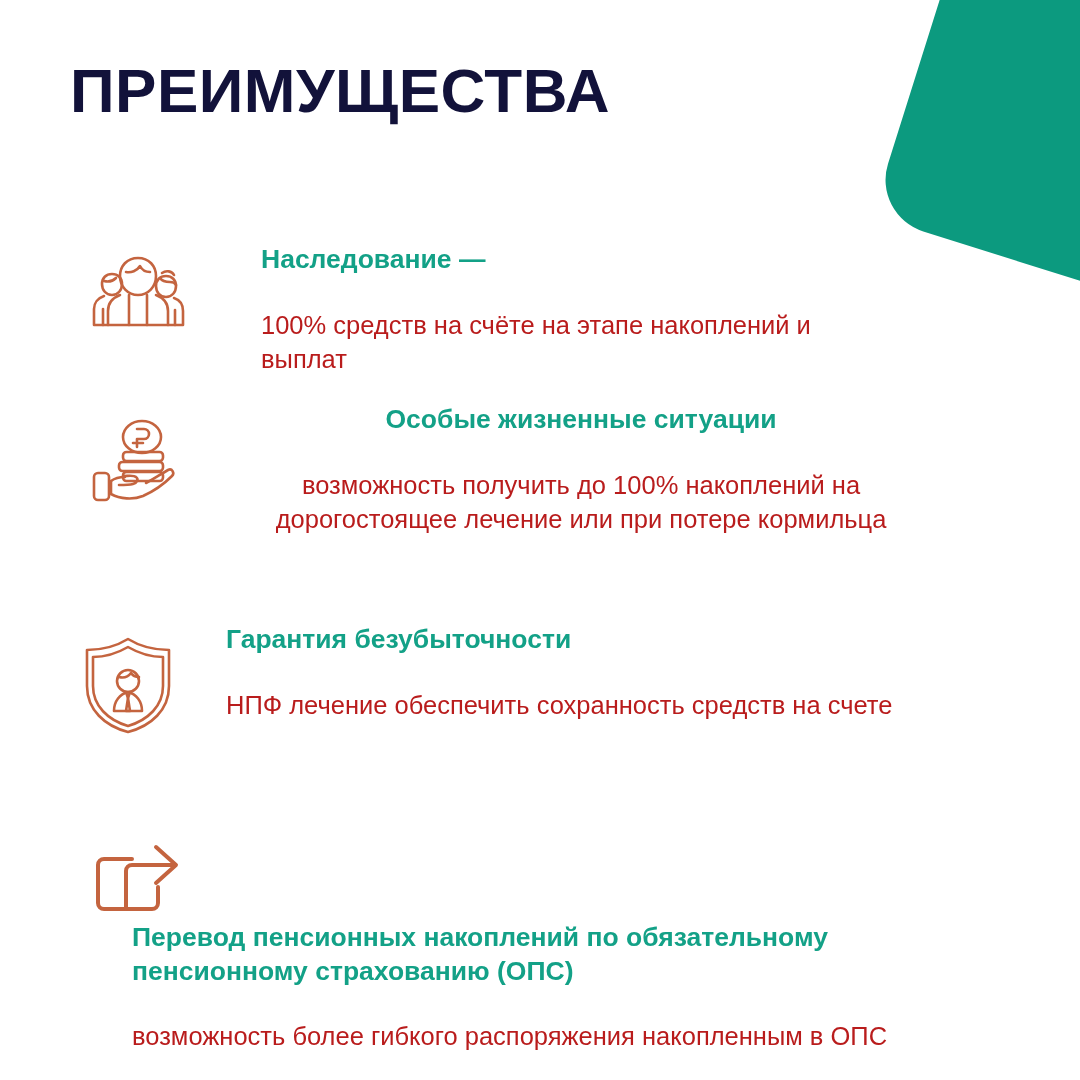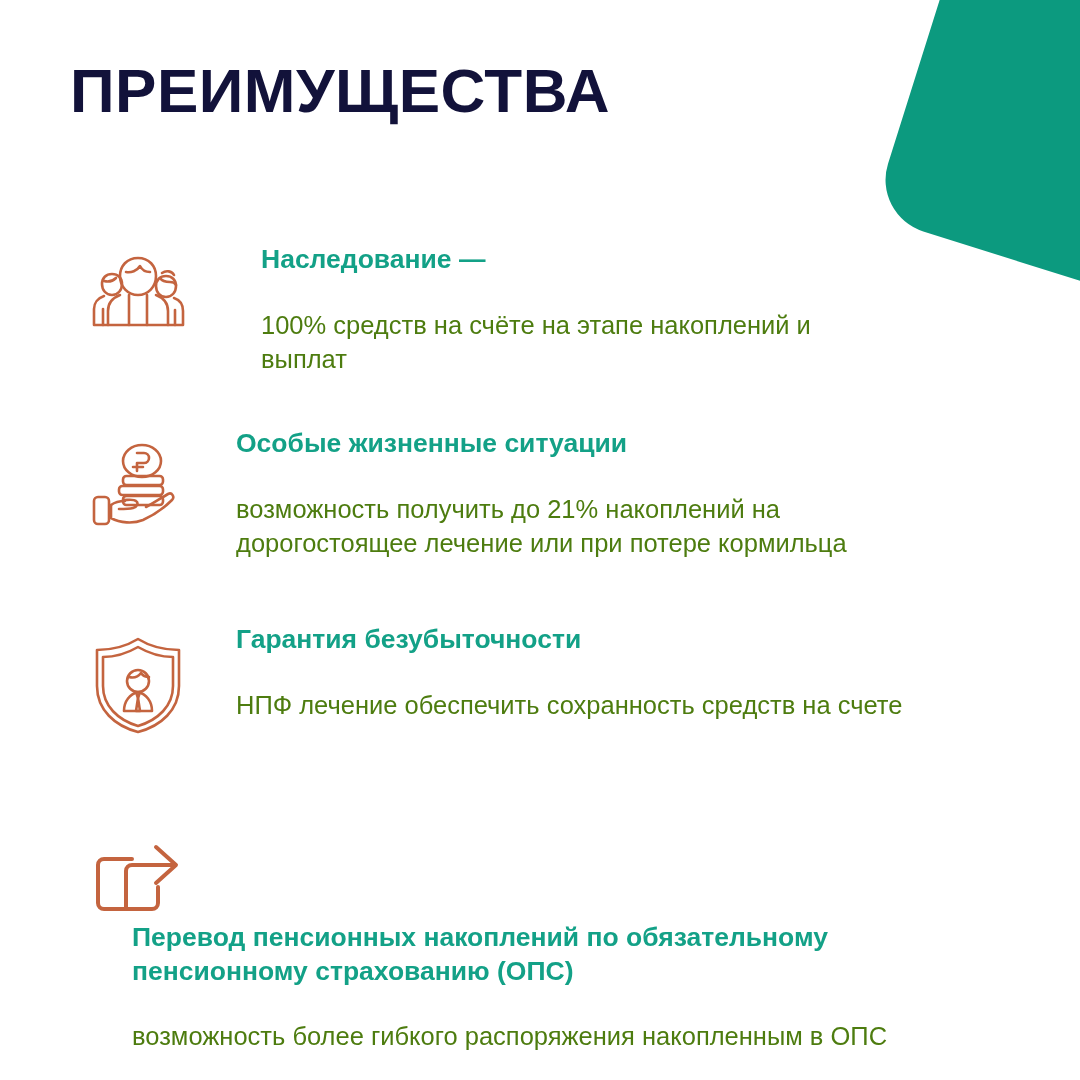--- a/index.html
+++ b/index.html
@@ -64,33 +64,33 @@
   .benefit-icon svg { display:block; }
   .benefit-text { flex:1 1 auto; }
   .benefit-title {
     color:#13A187;
     font-weight:bold;
     font-size:26.5px;
     line-height:1.27;
     margin-bottom:1px;
   }
   .benefit-body {
-    color:#4d7c0f;
+    color:#b91c1c;
     font-size:25.5px;
     line-height:1.33;
     font-weight:normal;
     margin-top:32px;
   }
 
   
   #benefit-0 { left:86px;  top:243px; width:760px;gap:14px; }
   #benefit-0 .benefit-text { padding-left:57px; }
-  #benefit-1 { left:86px;  top:427px; width:840px; }
+  #benefit-1 { left:86px;  top:403px; width:840px;text-align:center; }
   #benefit-1 .benefit-text { padding-left:46px; }
-  #benefit-2 { left:86px;  top:623px; width:860px; }
+  #benefit-2 { left:76px;  top:623px; width:860px; }
   #benefit-2 .benefit-text { padding-left:46px; }
   #benefit-3 { left:86px;  top:793px; width:840px;flex-direction:column; }
   #benefit-3 .benefit-text { padding-left:46px; }
 
   #benefit-1 .benefit-icon { padding-top:12px; }
   #benefit-2 .benefit-icon { padding-top:12px; }
   #benefit-3 .benefit-icon { padding-top:48px; }
   #benefit-0 .benefit-icon { padding-top:5px; }
 </style>
 </head>
@@ -144,21 +144,21 @@
 
           <path d="M29 70c5 0 10 0 14-1 4-1 6-5 3-7-2-2-8-1-12-1"></path>
           <path d="M21 66c4-3 10-4 14-4"></path>
           <path d="M21 66v13c9 5 22 6 32 2 9-4 21-12 29-20 3-3 0-8-4-6-7 4-16 10-22 13"></path>
 
           <rect x="4" y="58" width="15" height="27" rx="4"></rect>
         </svg>
       </div>
       <div class="benefit-text">
         <div class="benefit-title">Особые жизненные ситуации</div>
-        <div class="benefit-body">возможность получить до 21% накоплений на дорогостоящее лечение или при потере кормильца</div>
+        <div class="benefit-body">возможность получить до 100% накоплений на дорогостоящее лечение или при потере кормильца</div>
       </div>
     </div>
 
     <div class="benefit" id="benefit-2">
       <div class="benefit-icon">
         <svg width="92" height="100" viewBox="0 0 92 100" fill="none" stroke="#C4643F" stroke-width="2.6" stroke-linecap="round" stroke-linejoin="round">
           <path d="M46 4C33 12 19 15 5 15v36c0 24 18 40 41 46 23-6 41-22 41-46V15C73 15 59 12 46 4z"></path>
           <path d="M46 12C34 19 22 22 11 22v29c0 20 15 34 35 40 20-6 35-20 35-40V22c-11 0-23-3-35-10z"></path>
           <circle cx="46" cy="46" r="11"></circle>
           <path d="M37 42c4 1 9 0 12-4 2 3 5 4 8 4"></path>

